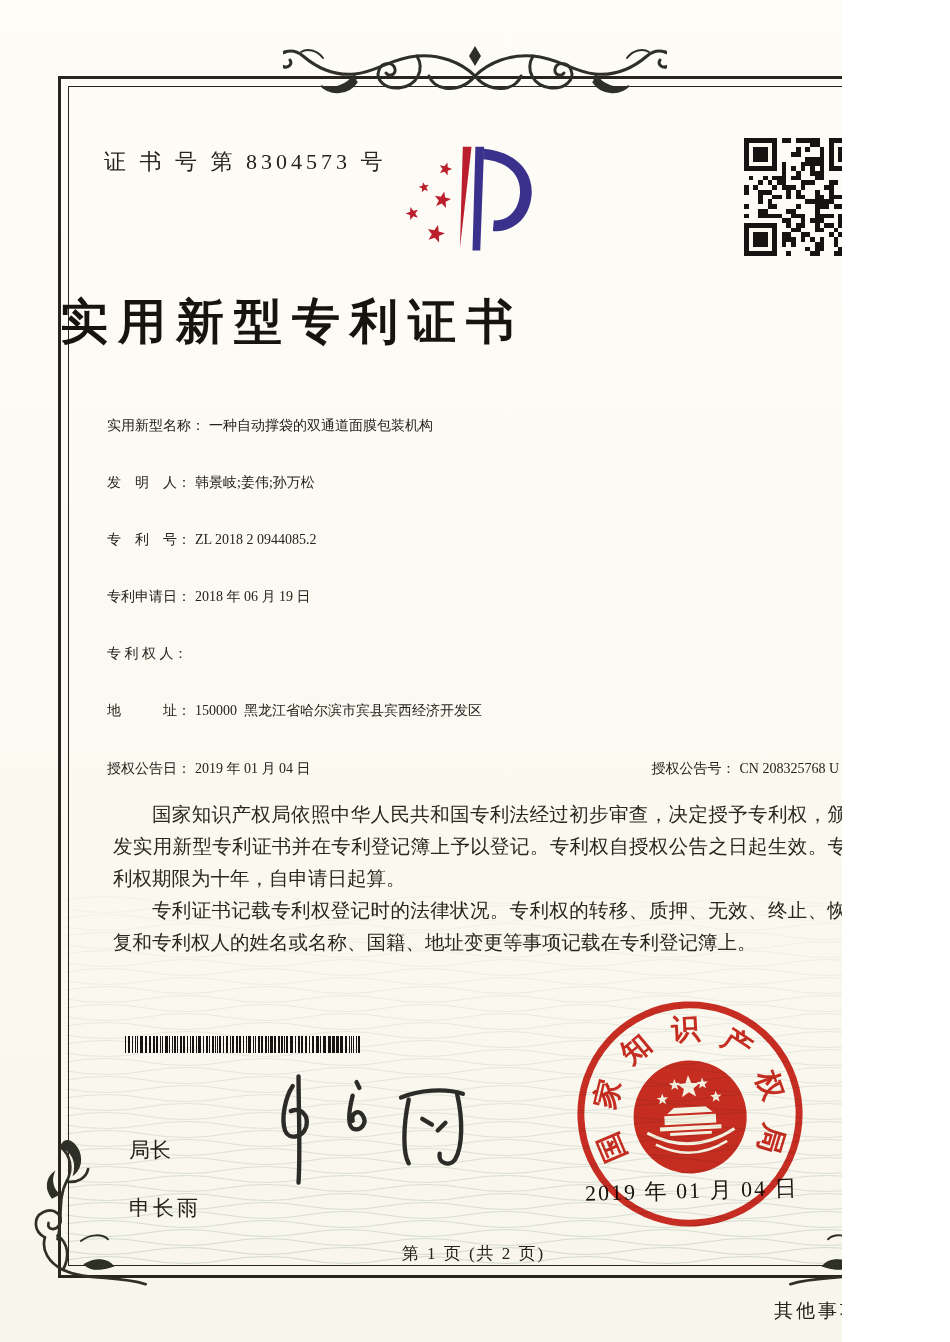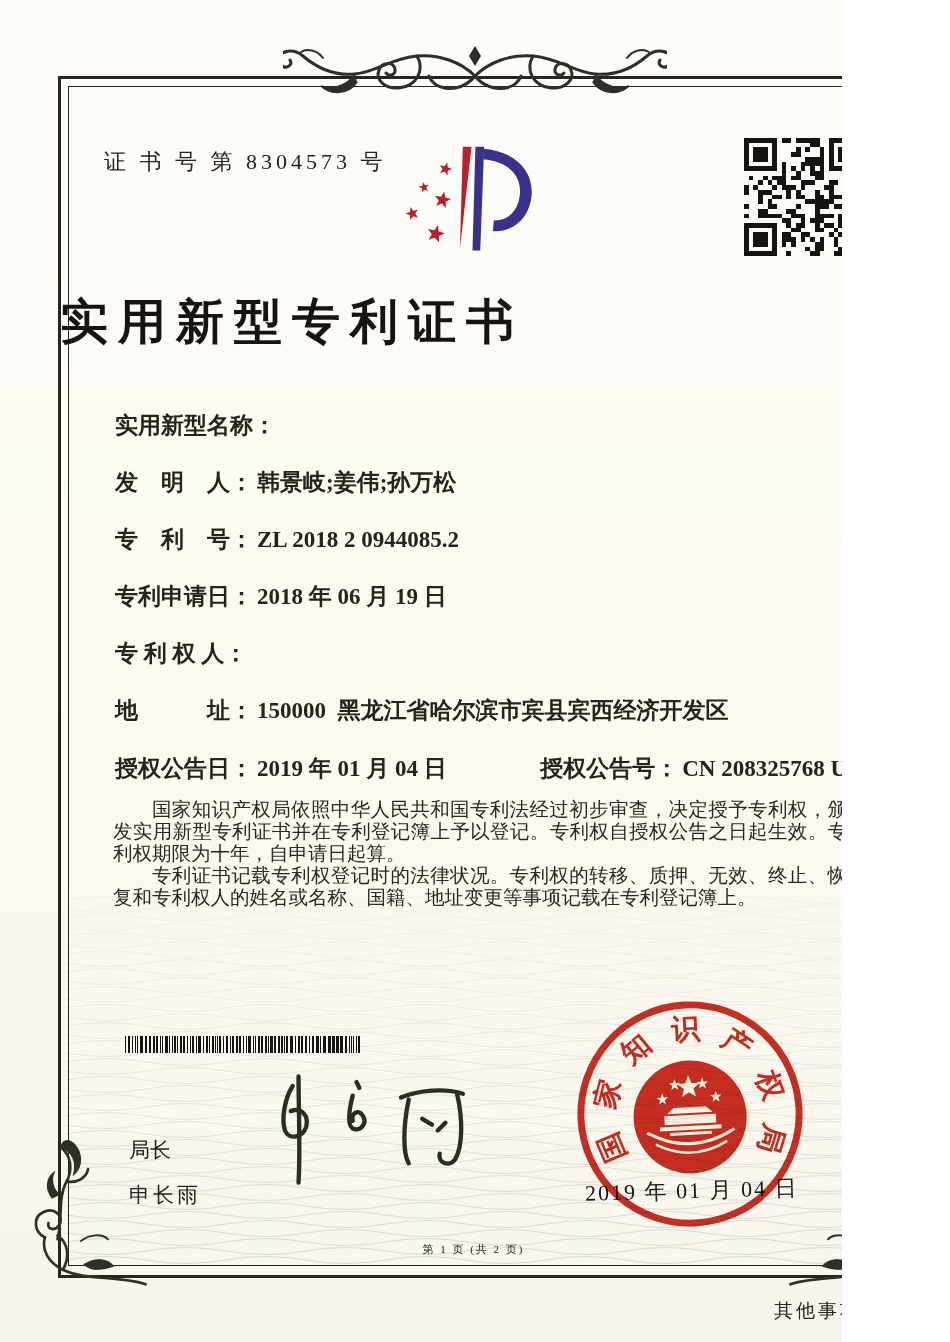--- a/index.html
+++ b/index.html
@@ -15,39 +15,39 @@
   .frame-outer{position:absolute; left:58px; top:76px; width:827px; height:1196px;
     border:3.5px solid #28251f;}
   .frame-inner{position:absolute; left:68px; top:86px; width:809px; height:1178px;
     border:1.5px solid #28251f;}
   
   .cert-no{position:absolute; left:104px; top:147px; font-size:22px; letter-spacing:4px;
     color:#26221d;}
   .title{position:absolute; left:60px; top:290px; width:827px; 
     font-size:48px; font-weight:bold; letter-spacing:10px; color:#17140f;}
   
-  .field-row{position:absolute; left:115px; width:732px; display:flex;
-    font-size:23px; line-height:26px; color:#26221c;font-weight:bold;}
+  .field-row{position:absolute; left:107px; width:732px; display:flex;
+    font-size:14px; line-height:26px; color:#26221c;}
   .field-row .lbl{white-space:pre;}
   .field-row .val{white-space:pre; margin-left:4px;}
   .field-row.grant{justify-content:space-between;}
   .pair{display:flex; white-space:pre;}
   
   .body-text{position:absolute; left:113px; top:799px; width:734px;
-    font-size:19.5px; line-height:22px; text-align:justify; color:#2b2620;}
+    font-size:19.5px; line-height:32px; text-align:justify; color:#2b2620;}
   .body-text p{margin:0; text-indent:2em;}
   
   .official{position:absolute; left:129px; top:1136px; font-size:21px; color:#24201a;}
-  .official .name{margin-top:17px; letter-spacing:3px;}
+  .official .name{margin-top:30px; letter-spacing:3px;}
   .seal-date{position:absolute; left:585px; top:1176px; font-size:22px;
     letter-spacing:2px; color:#181410; transform:rotate(-1.5deg); z-index:3;}
   .seal-wrap{position:absolute; left:566px; top:990px; z-index:4;
     mix-blend-mode:multiply; transform:rotate(-3deg);}
   .page-indicator{position:absolute; left:60px; top:1242px; width:827px;
-    text-align:center; font-size:11px; letter-spacing:2px; color:#26221c;}
+    text-align:center; font-size:17px; letter-spacing:2px; color:#26221c;}
   .back-note{position:absolute; left:0; top:1298px; width:950px; text-align:right;
     font-size:19px; letter-spacing:3px; color:#26221c;}
 </style>
 </head>
 <body>
 
 <div class="page">
 
   <svg id="waves" class="abs" style="left:0;top:0;" width="950" height="1342">
       <path d="M66 900 q40 -7 80 0 q40 7 80 0 q40 -7 80 0 q40 7 80 0 q40 -7 80 0 q40 7 80 0 q40 -7 80 0 q40 7 80 0 q40 -7 80 0 q40 7 80 0 q40 -7 80 0 q40 7 80 0" fill="none" stroke="#aebfae" stroke-width="1" opacity="0.10"></path>
@@ -357,20 +357,21 @@
       <rect x="20" y="2" width="3" height="3" fill="#161412"></rect>
       <rect x="0" y="18" width="7" height="7" fill="#161412"></rect>
       <rect x="1" y="19" width="5" height="5" fill="#fbf9f1"></rect>
       <rect x="2" y="20" width="3" height="3" fill="#161412"></rect>
     </svg>
 
   <div class="title">实用新型专利证书</div>
 
   <div class="field-row" style="top:413px">
     <span class="lbl">实用新型名称：</span>
+    <span class="val">一种自动撑袋的双通道面膜包装机构</span>
   </div>
   <div class="field-row" style="top:470px">
     <span class="lbl">发　明　人：</span>
     <span class="val">韩景岐;姜伟;孙万松</span>
   </div>
   <div class="field-row" style="top:527px">
     <span class="lbl">专　利　号：</span>
     <span class="val">ZL 2018 2 0944085.2</span>
   </div>
   <div class="field-row" style="top:584px">

